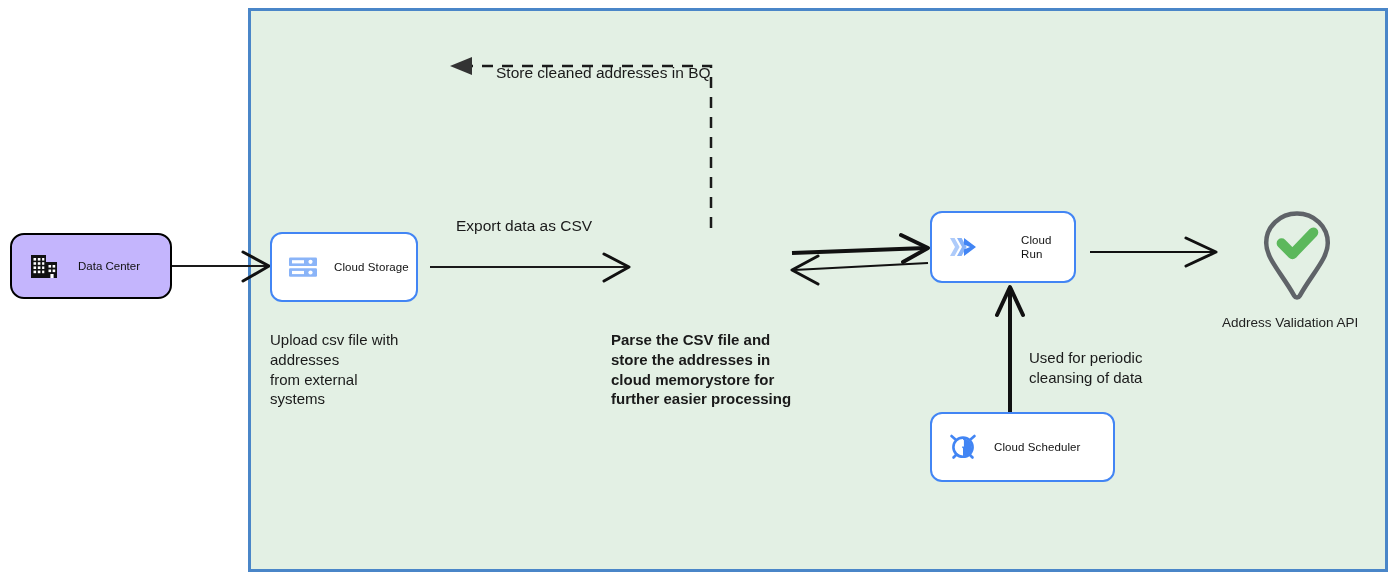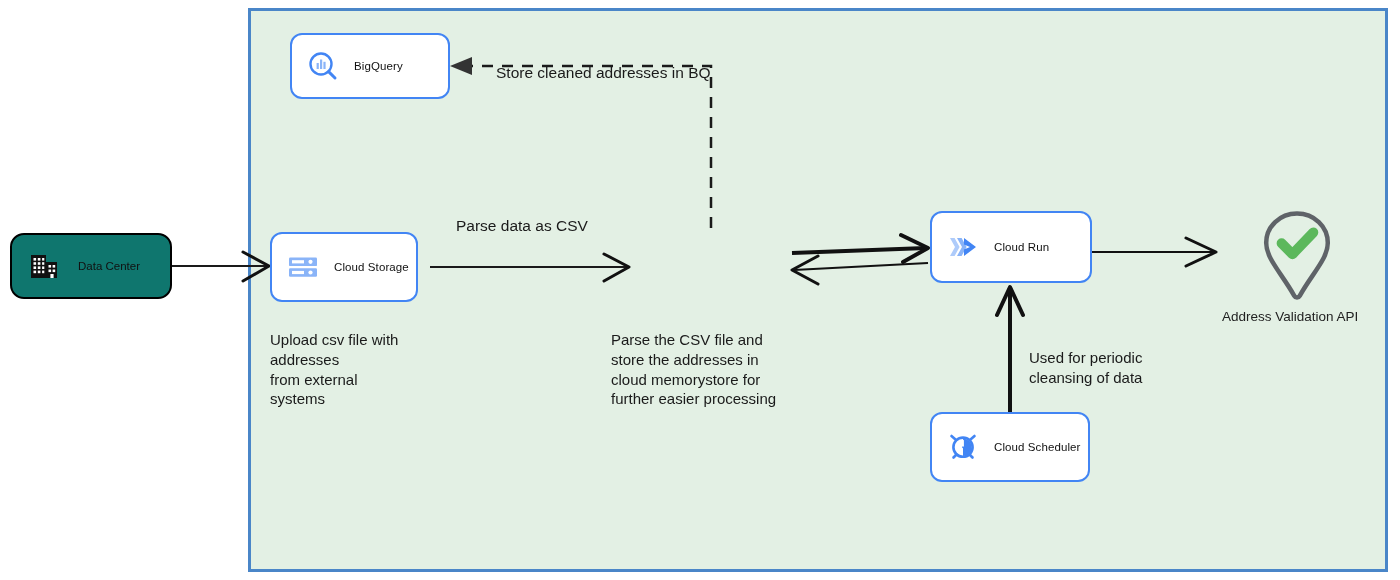--- a/index.html
+++ b/index.html
@@ -56,21 +56,21 @@
     font-size: 11.5px;
     color: #111111;
     line-height: 1.25;
     letter-spacing: 0.1px;
   }
 
   
   .node-onprem {
     position: absolute;
     box-sizing: border-box;
-    background: #0f766e;
+    background: #c4b5fd;
     border: 2.5px solid #000000;
     border-radius: 14px;
     display: flex;
     align-items: center;
     padding-left: 16px;
   }
   .node-onprem .ico { flex: 0 0 auto; width: 32px; height: 32px; }
   .node-onprem .nlabel {
     margin-left: 18px;
     font-size: 11.5px;
@@ -78,20 +78,21 @@
   }
 
   
   .api-node {
     position: absolute;
     display: flex;
     flex-direction: column;
     align-items: center;
   }
   .api-node .api-label {
+    margin-top: 6px;
     font-size: 13.5px;
     color: #222222;
     line-height: 1.28;
     text-align: left;
     width: 150px;
   }
 
   
   .anno {
     position: absolute;
@@ -174,60 +175,48 @@
             <rect x="24.6" y="15" width="2.6" height="2.6"></rect>
           <rect x="20.5" y="19.5" width="2.6" height="2.6"></rect>
             <rect x="24.6" y="19.5" width="2.6" height="2.6"></rect>
           <rect x="22.4" y="24" width="3.2" height="4"></rect>
         </g>
       </svg>
     </span>
     <span class="nlabel">Data Center</span>
   </div>
 
-  <div class="node" style="left:290px; top:33px; width:160px; height:66px;">
-    <span class="ico">
-      <svg viewBox="0 0 34 34" width="34" height="34" xmlns="http://www.w3.org/2000/svg">
-        <circle cx="15" cy="15" r="10.5" fill="none" stroke="#4285f4" stroke-width="2.4"></circle>
-        <line x1="22.6" y1="22.6" x2="29" y2="29" stroke="#4285f4" stroke-width="3" stroke-linecap="round"></line>
-        <rect x="10.6" y="14" width="2.2" height="6" fill="#8ab4f8"></rect>
-        <rect x="14" y="10.5" width="2.2" height="9.5" fill="#8ab4f8"></rect>
-        <rect x="17.4" y="12.8" width="2.2" height="7.2" fill="#8ab4f8"></rect>
-      </svg>
-    </span>
-    <span class="nlabel">BigQuery</span>
-  </div>
 
   <div class="node" style="left:270px; top:232px; width:148px; height:70px;">
     <span class="ico">
       <svg viewBox="0 0 34 34" width="34" height="34" xmlns="http://www.w3.org/2000/svg">
         <rect x="3" y="7.5" width="28" height="8.6" rx="1.2" fill="#8ab4f8"></rect>
         <rect x="3" y="18.2" width="28" height="8.6" rx="1.2" fill="#8ab4f8"></rect>
         <rect x="6" y="10.2" width="12" height="3.2" fill="#ffffff"></rect>
         <rect x="6" y="20.9" width="12" height="3.2" fill="#ffffff"></rect>
         <circle cx="24.5" cy="11.8" r="2.1" fill="#ffffff"></circle>
         <circle cx="24.5" cy="22.5" r="2.1" fill="#ffffff"></circle>
       </svg>
     </span>
     <span class="nlabel">Cloud Storage</span>
   </div>
 
 
-  <div class="node" style="left:930px; top:211px; width:162px; height:72px;">
+  <div class="node" style="left:930px; top:211px; width:146px; height:72px;gap:27px;">
     <span class="ico">
       <svg viewBox="0 0 34 34" width="34" height="34" xmlns="http://www.w3.org/2000/svg">
         <polygon points="4,8 8.6,8 13.6,17 8.6,26 4,26 9,17" fill="#aecbfa"></polygon>
         <polygon points="11,8 15.6,8 20.6,17 15.6,26 11,26 16,17" fill="#8ab4f8"></polygon>
         <polygon points="18,8 30,17 18,26 18,19.4 24,17 18,14.6" fill="#4285f4"></polygon>
       </svg>
     </span>
     <span class="nlabel">Cloud Run</span>
   </div>
 
-  <div class="node" style="left:930px; top:412px; width:160px; height:70px;">
+  <div class="node" style="left:930px; top:412px; width:185px; height:70px;">
     <span class="ico">
       <svg viewBox="0 0 34 34" width="34" height="34" xmlns="http://www.w3.org/2000/svg">
         <line x1="5.5" y1="6" x2="9.5" y2="9.5" stroke="#4285f4" stroke-width="2.6" stroke-linecap="round"></line>
         <line x1="28.5" y1="6" x2="24.5" y2="9.5" stroke="#4285f4" stroke-width="2.6" stroke-linecap="round"></line>
         <line x1="7.5" y1="27.5" x2="10.5" y2="24.5" stroke="#4285f4" stroke-width="2.6" stroke-linecap="round"></line>
         <line x1="26.5" y1="27.5" x2="23.5" y2="24.5" stroke="#4285f4" stroke-width="2.6" stroke-linecap="round"></line>
         <circle cx="17" cy="17.2" r="9.6" fill="none" stroke="#4285f4" stroke-width="2.6"></circle>
         <path d="M17 8.4 A8.8 8.8 0 0 1 17 26 Z" fill="#4285f4"></path>
         <line x1="17" y1="17.2" x2="17" y2="10.6" stroke="#ffffff" stroke-width="1.8" stroke-linecap="round"></line>
         <line x1="17" y1="17.2" x2="21.6" y2="19.8" stroke="#4285f4" stroke-width="1.8" stroke-linecap="round"></line>
@@ -241,28 +230,28 @@
       <svg viewBox="0 0 86 106" width="78" height="96" xmlns="http://www.w3.org/2000/svg">
         <path d="M43 6 C24 6 9 20.5 9 38.5 C9 56 26 72 40 97 C41.3 99.4 44.7 99.4 46 97 C60 72 77 56 77 38.5 C77 20.5 62 6 43 6 Z" fill="none" stroke="#5f6368" stroke-width="5"></path>
         <polyline points="26,39 38,51 61,27" fill="none" stroke="#5cb85c" stroke-width="11" stroke-linecap="round" stroke-linejoin="round"></polyline>
       </svg>
     </span>
     <span class="api-label">Address Validation API</span>
   </div>
 
   <div class="edge-label" style="left:496px; top:32px;margin-top:32px;">Store cleaned addresses in BQ</div>
 
-  <div class="edge-label" style="left:456px; top:217px;">Parse data as CSV</div>
+  <div class="edge-label" style="left:456px; top:217px;">Export data as CSV</div>
 
   <div class="anno" style="left:270px; top:330px;">Upload csv file with
 addresses
 from external
 systems</div>
 
   <div class="anno" style="left:1029px; top:348px;">Used for periodic
 cleansing of data</div>
 
-  <div class="anno" style="left:611px; top:330px;">Parse the CSV file and
+  <div class="anno" style="left:611px; top:330px;font-weight:bold;">Parse the CSV file and
 store the addresses in
 cloud  memorystore for
 further easier processing</div>
 
 </div>
 
 </body></html>

